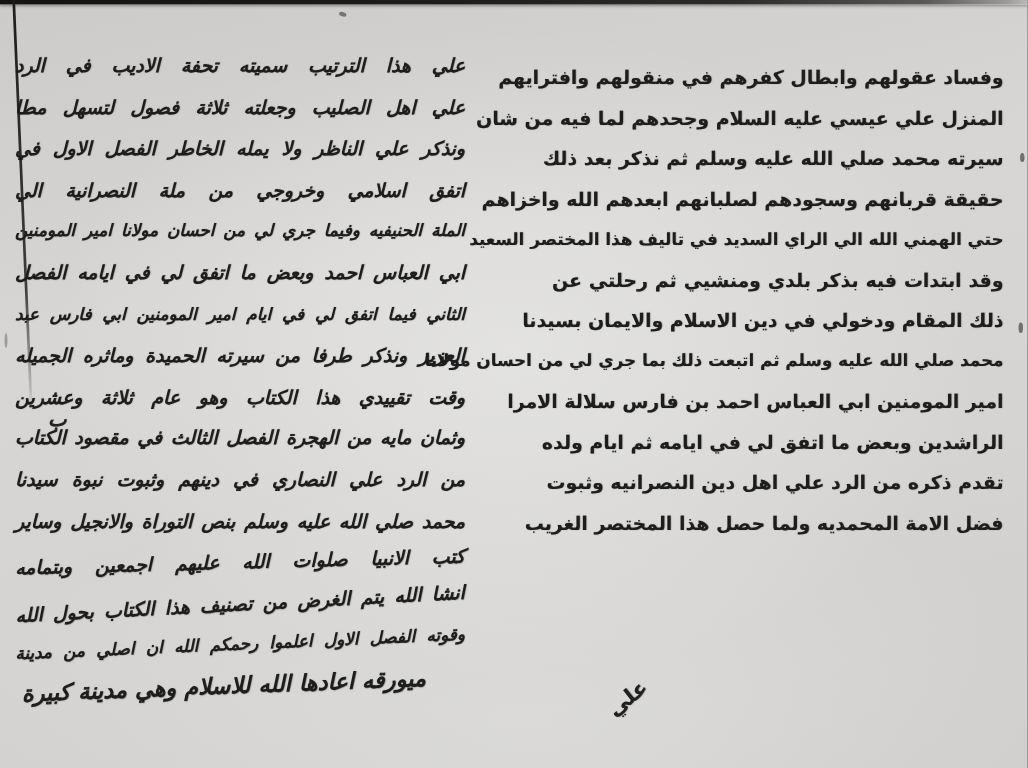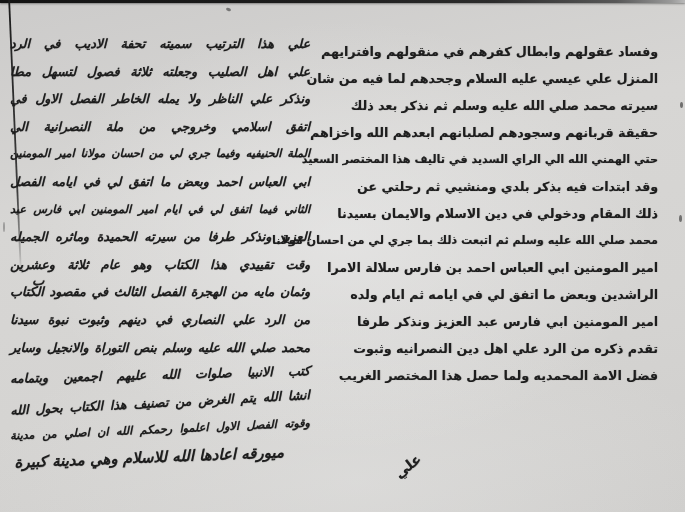--- a/index.html
+++ b/index.html
@@ -15,21 +15,21 @@
   }
   
   .top-edge{
     position:absolute;top:0;left:0;width:100%;height:3px;
     background:linear-gradient(90deg,#131313 0%,#1d1d1d 45%,#2c2c2c 72%,#585858 90%,#9a9a9a 98%,#b9b9b9 100%);
     box-shadow:0 1px 2px rgba(40,40,40,.45);
   }
   .left-edge-svg{position:absolute;left:0;top:0;}
   
   .page{position:absolute;direction:rtl;}
-  .page-right{top:38px;right:27px;width:301px;}
+  .page-right{top:38px;right:16px;width:301px;}
   .page-left{top:30px;left:10px;width:300px;font-style:italic;}
   .line{
     position:relative;
     direction:rtl;
     white-space:nowrap;
     text-align:justify;
     -moz-text-align-last:justify;
     text-align-last:justify;
     color:#1d1d1d;
     font-weight:bold;
@@ -91,21 +91,20 @@
     <div class="line" lang="ar">وفساد عقولهم وابطال كفرهم في منقولهم وافترايهم</div>
     <div class="line" lang="ar">المنزل علي عيسي عليه السلام وجحدهم لما فيه من شان</div>
     <div class="line" lang="ar">سيرته محمد صلي الله عليه وسلم ثم نذكر بعد ذلك</div>
     <div class="line" lang="ar">حقيقة قربانهم وسجودهم لصلبانهم ابعدهم الله واخزاهم</div>
     <div class="line tight" lang="ar">حتي الهمني الله الي الراي السديد في تاليف هذا المختصر السعيد</div>
     <div class="line" lang="ar">وقد ابتدات فيه بذكر بلدي ومنشيي ثم رحلتي عن</div>
     <div class="line" lang="ar">ذلك المقام ودخولي في دين الاسلام والايمان بسيدنا</div>
     <div class="line tight" lang="ar">محمد صلي الله عليه وسلم ثم اتبعت ذلك بما جري لي من احسان مولانا</div>
     <div class="line" lang="ar">امير المومنين ابي العباس احمد بن فارس سلالة الامرا</div>
     <div class="line" lang="ar">الراشدين وبعض ما اتفق لي في ايامه ثم ايام ولده</div>
-    <div class="line" lang="ar">امير المومنين ابي فارس عبد العزيز ونذكر طرفا</div>
     <div class="line" lang="ar">تقدم ذكره من الرد علي اهل دين النصرانيه وثبوت</div>
     <div class="line" lang="ar">فضل الامة المحمديه ولما حصل هذا المختصر الغريب</div>
     <div class="catchword" lang="ar">علي</div>
   </div>
 
   <div class="page page-left">
     <div class="line" lang="ar">علي هذا الترتيب سميته تحفة الاديب في الرد</div>
     <div class="line" lang="ar">علي اهل الصليب وجعلته ثلاثة فصول لتسهل مطا</div>
     <div class="line" lang="ar">ونذكر علي الناظر ولا يمله الخاطر الفصل الاول في</div>
     <div class="line" lang="ar">اتفق اسلامي وخروجي من ملة النصرانية الي</div>

